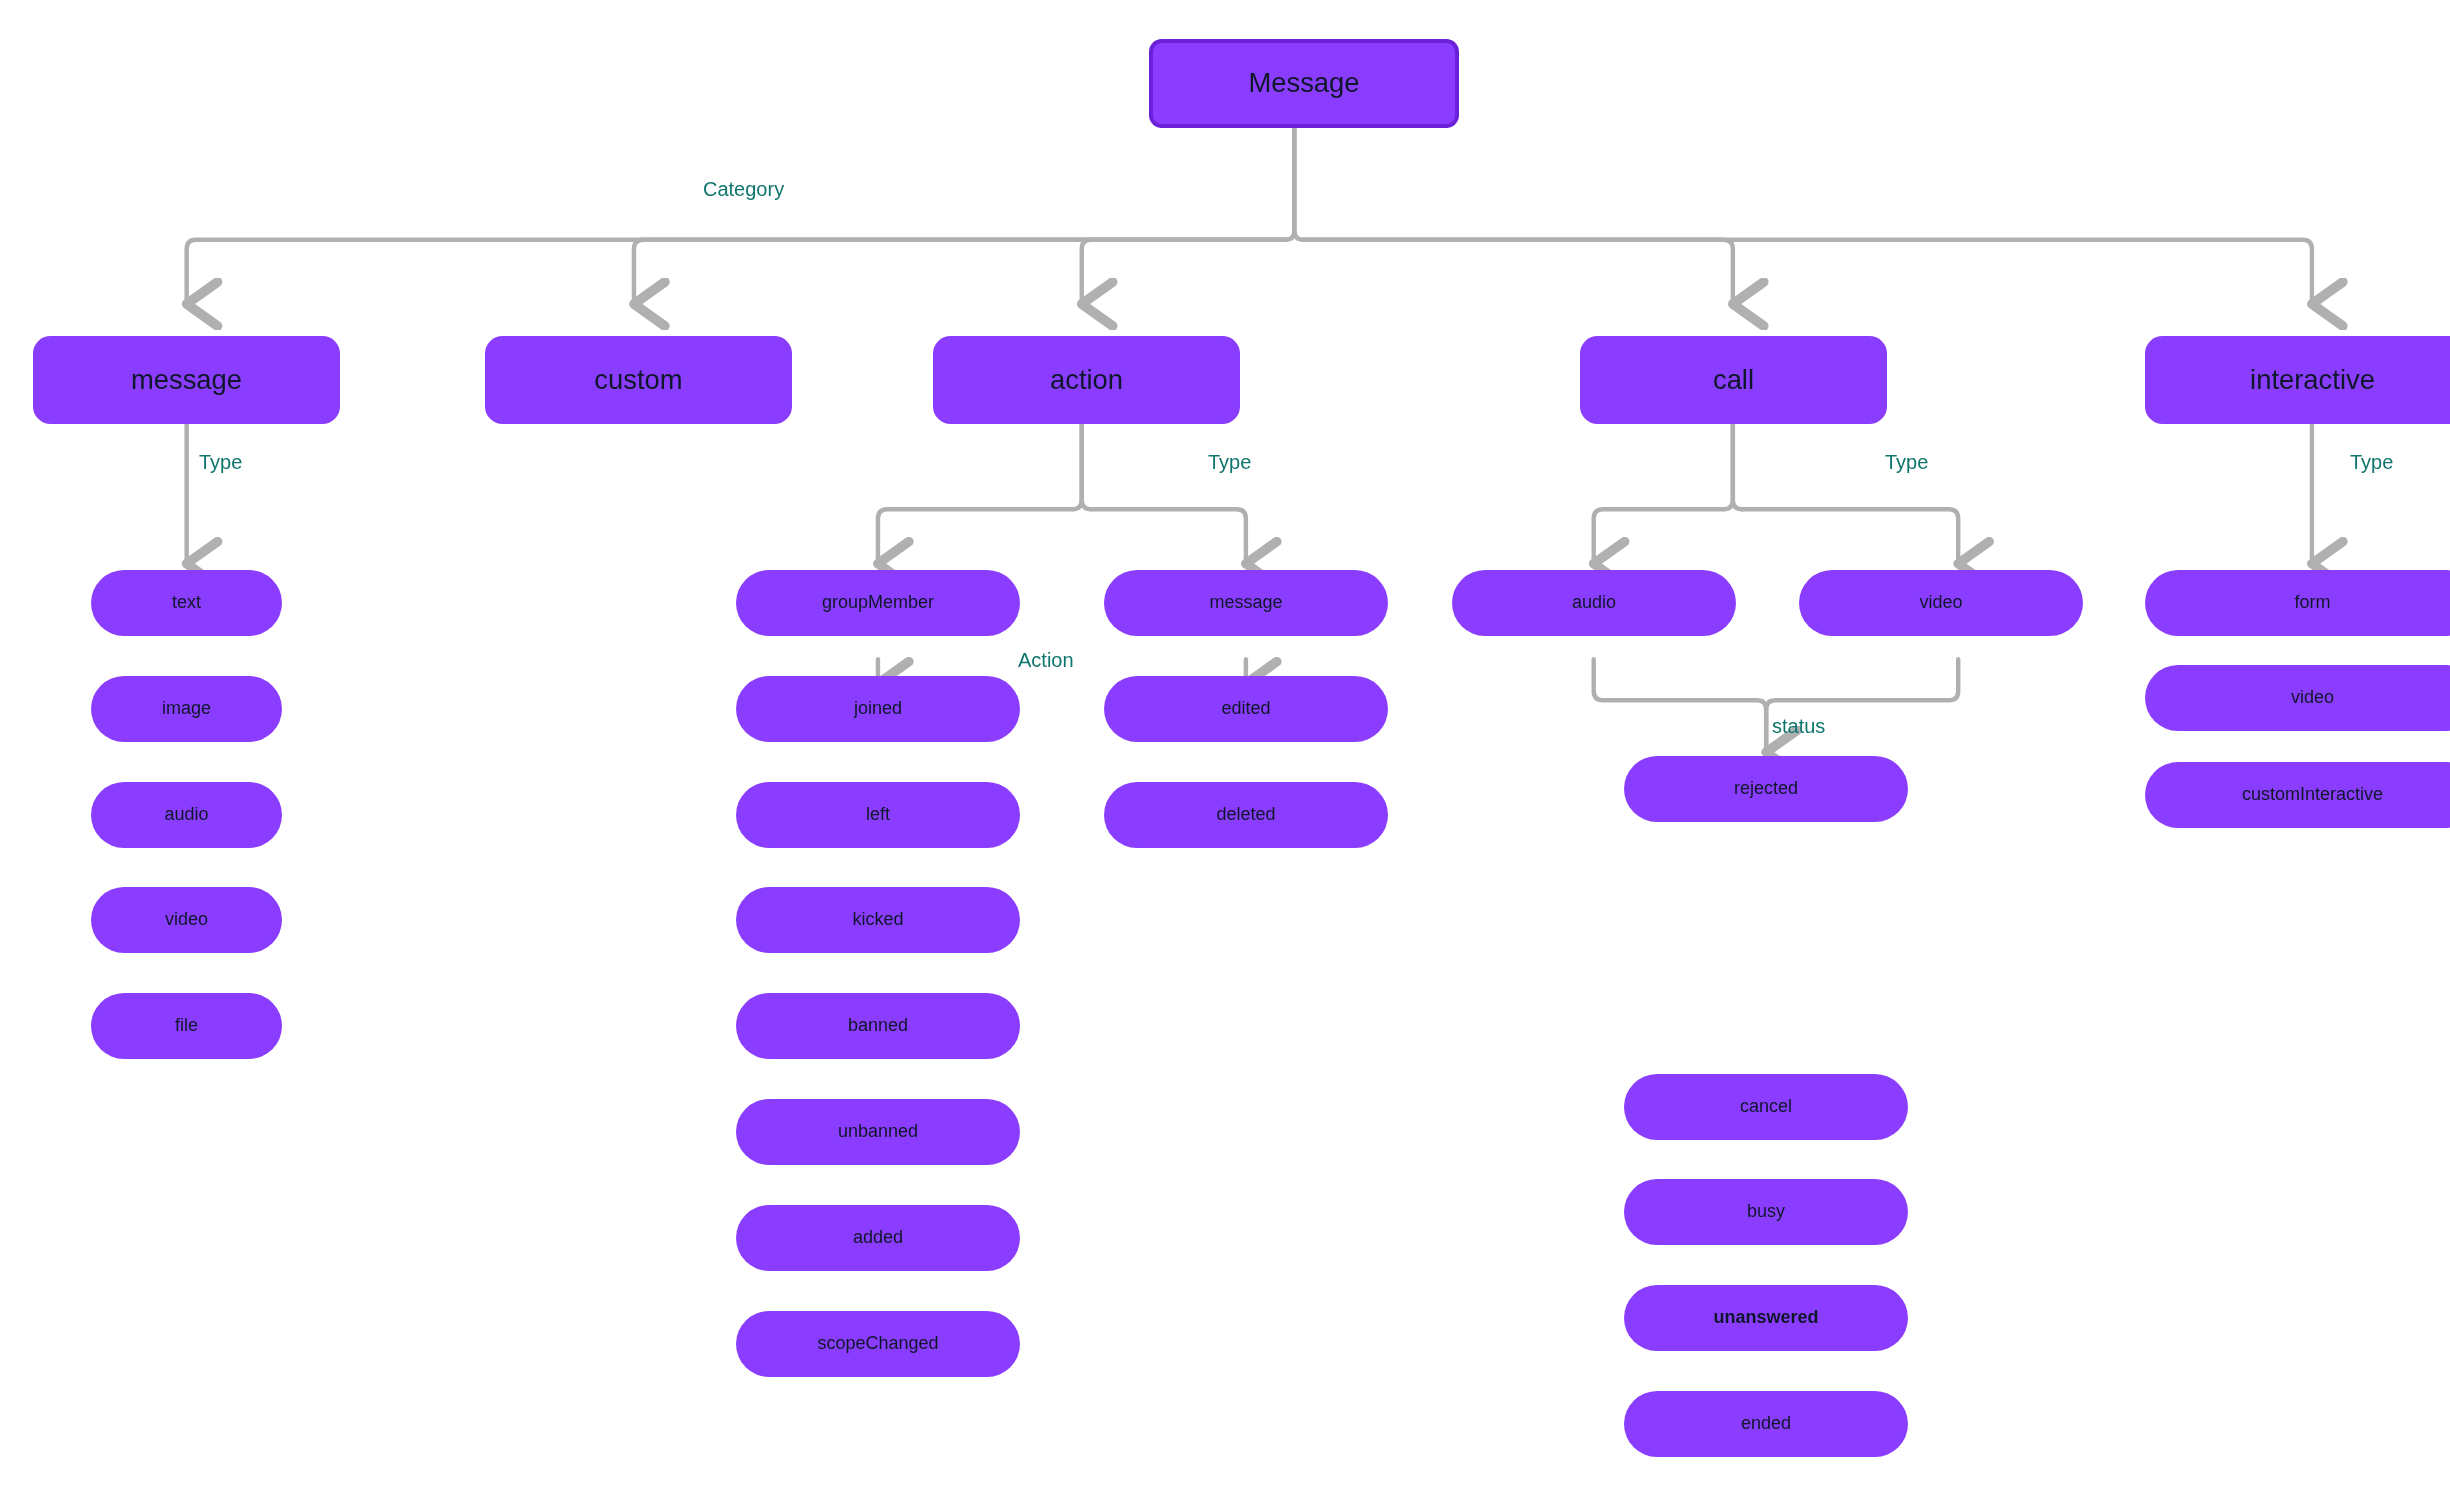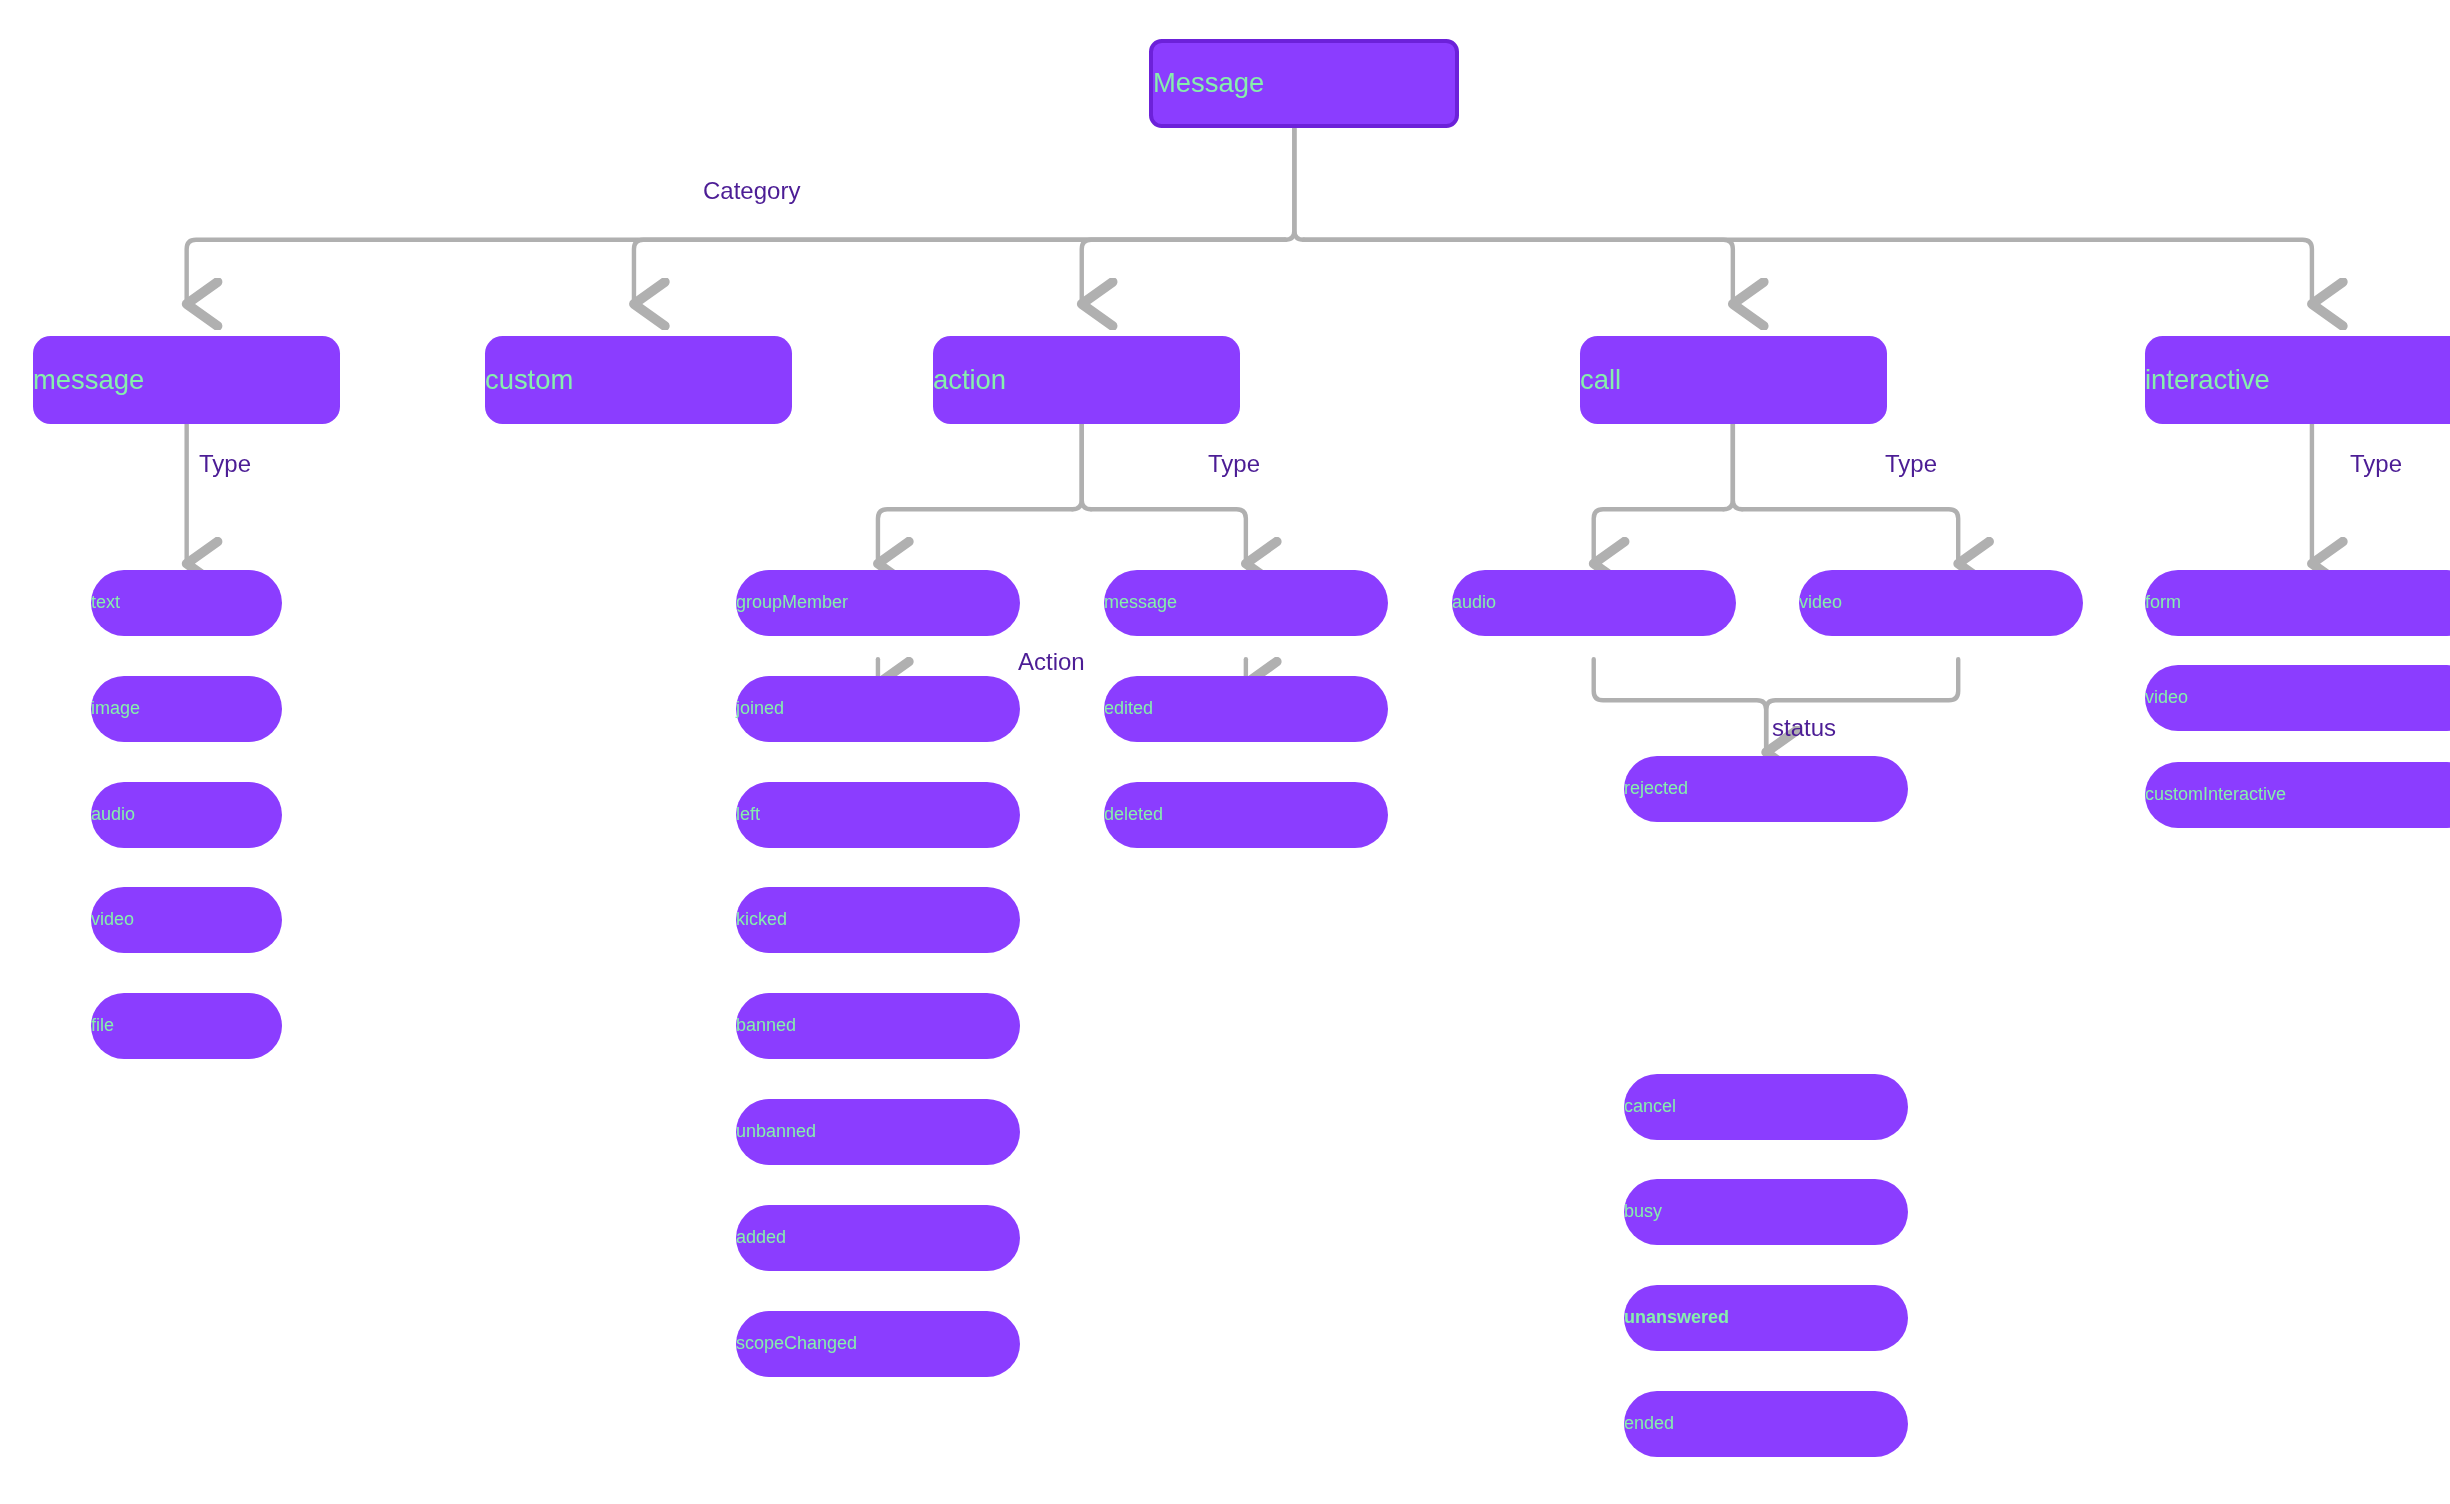--- a/index.html
+++ b/index.html
@@ -8,44 +8,44 @@
     background:#ffffff;
     font-family:"Liberation Sans", sans-serif;
     overflow:hidden;
   }
   #stage{position:relative;width:2503px;height:1505px;}
   #wires{position:absolute;left:0;top:0;width:2503px;height:1505px;}
 
   .node{
     position:absolute;
     box-sizing:border-box;
-    display:flex;align-items:center;justify-content:flex-start;
-    color:#86efac;
+    display:flex;align-items:center;justify-content:center;
+    color:#0f172a;
     background:#8b3dff;
     text-align:center;
     line-height:1.1;
     white-space:nowrap;
   }
   .node.root{
     border:4.9px solid #6c21d9;
     border-radius:12.7px;
     font-size:27.4px;
   }
   .node.cat{
     border-radius:17.6px;
     font-size:27.4px;
   }
   .node.leaf{
     border-radius:490px;
     font-size:18px;
   }
   .edge-label{
     position:absolute;
-    color:#4c1d95;
-    font-size:24px;
+    color:#0f766e;
+    font-size:20px;
     white-space:nowrap;
     line-height:1;
   }
 </style>
 </head>
 <body>
 
 <div id="stage">
 
   <svg id="wires" viewBox="0 0 5109 3071" xmlns="http://www.w3.org/2000/svg">

